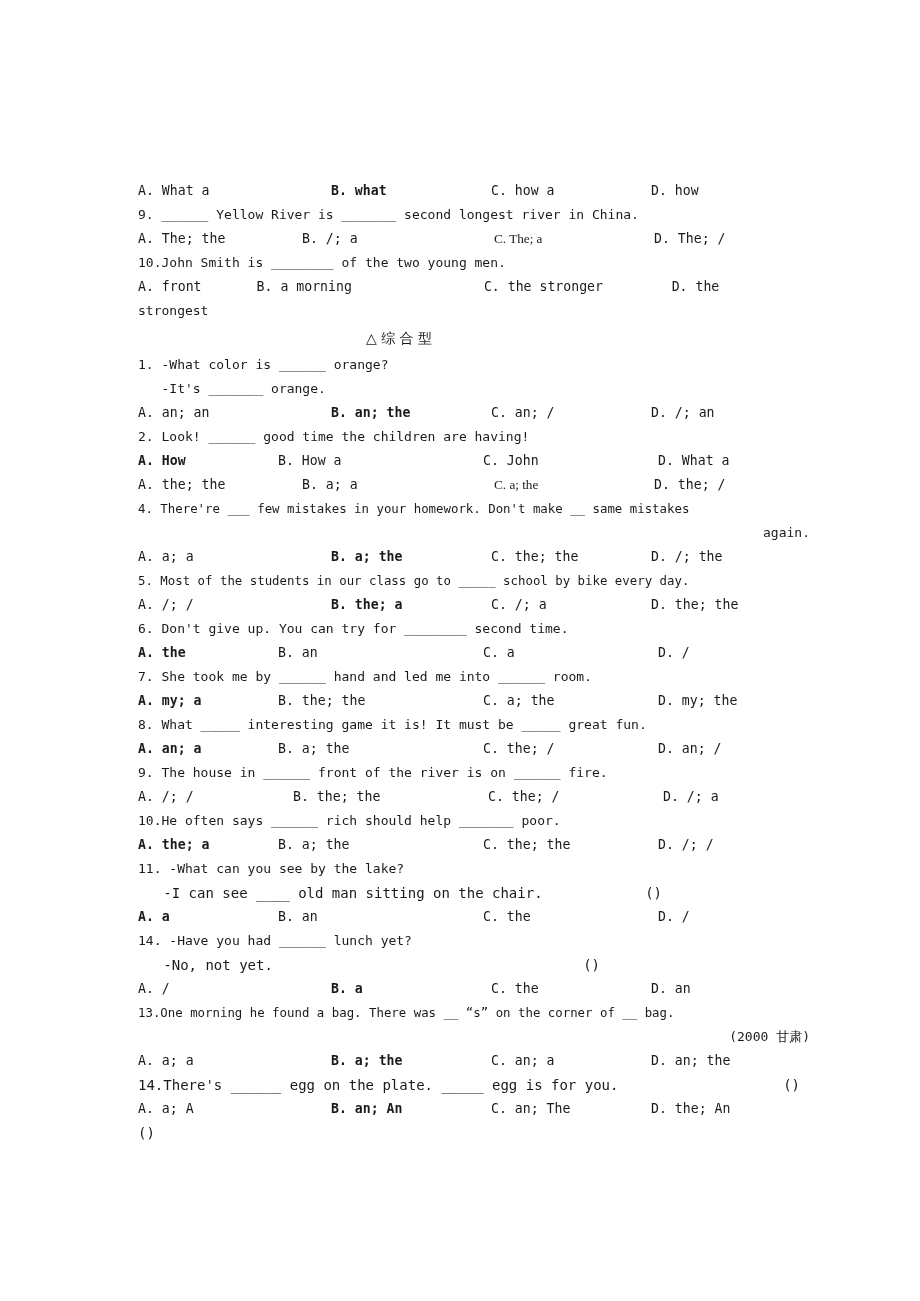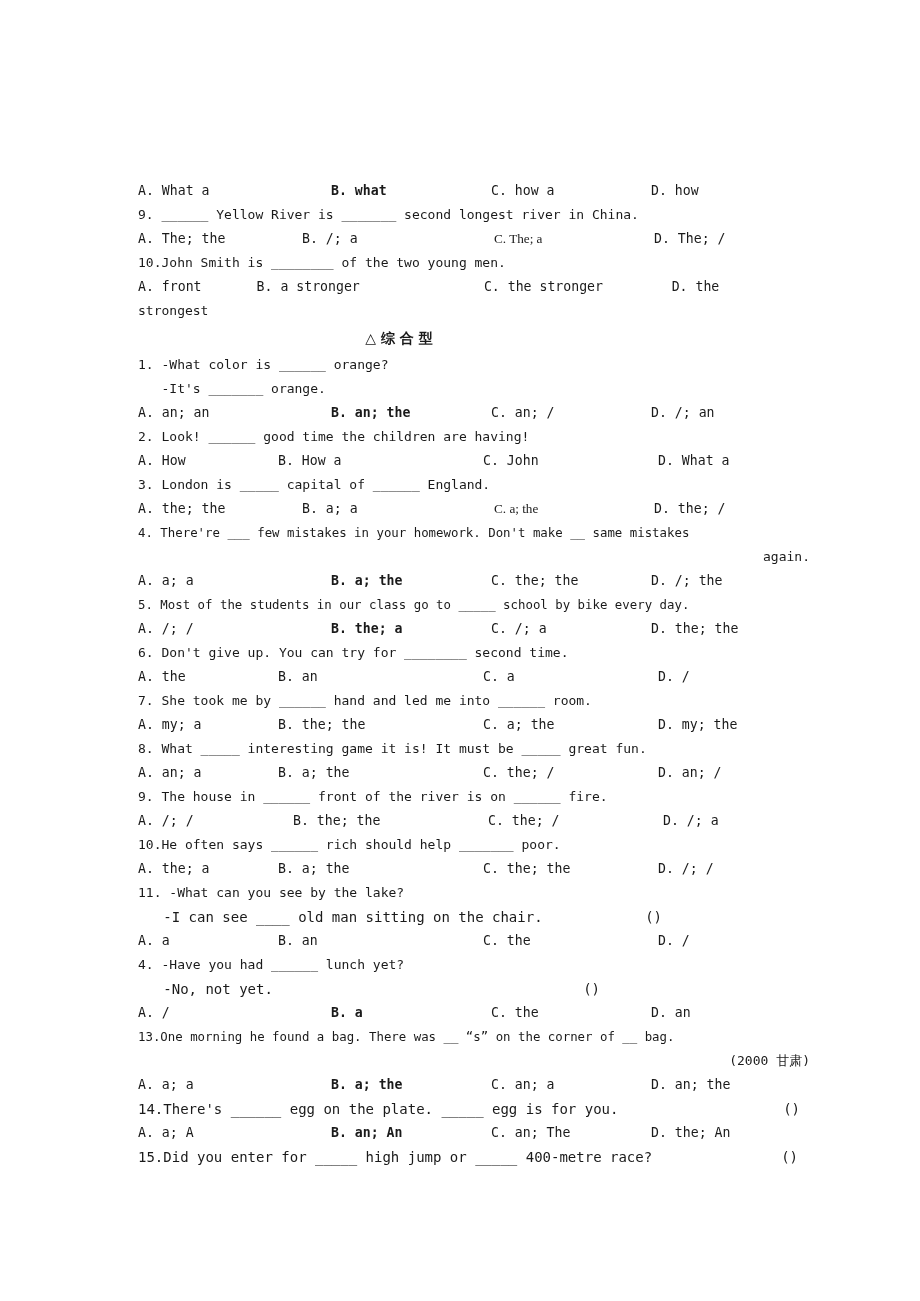--- a/index.html
+++ b/index.html
@@ -35,21 +35,21 @@
   .opts .o0 { width: 180px; }
   .opts .o1 { width: 185px; }
   .opts .o2 { width: 165px; }
   .opts .o3 { width: 140px; }
 
   
   .opts.w-a .o0 { width: 164px; }
   .opts.w-a .o1 { width: 192px; }
   .opts.w-a .o2 { width: 160px; font-family: Liberation Serif, serif; }
 
-  .opts.w-b .o0 { width: 140px; }
+  .opts.w-b .o0 { width: 140px; font-weight: bold; }
   .opts.w-b .o1 { width: 205px; }
   .opts.w-b .o2 { width: 175px; }
 
   .opts.w-c .o0 { width: 193px; }
   .opts.w-c .o1 { width: 160px; font-weight: bold; }
   .opts.w-c .o2 { width: 160px; }
 
   .opts.w-d .o0 { width: 120px; }
   .opts.w-d .o1 { width: 230px; }
   .opts.w-d .o2 { width: 190px; }
@@ -67,21 +67,20 @@
     padding-left: 26px;
     text-align: right;
   }
   .section-head {
     font-size: 14px;
     line-height: 30px;
     text-align: center;
     white-space: pre;
     font-family: "DejaVu Sans", "Liberation Sans", sans-serif;
     padding-right: 150px;
-    font-weight: bold;
   }
   .row-with-tail {
     display: flex;
     justify-content: space-between;
     font-size: 14px;
     line-height: 24px;
     white-space: pre;
   }
   .row-with-tail .tailbox {
     padding-right: 18px;
@@ -92,50 +91,49 @@
   .row-with-tail.t-d .tailbox { padding-right: 12px; }
 </style>
 </head>
 <body>
 
 <div class="page" id="page-root">
     <div class="opts w-c"><span class="o0">A. What a</span><span class="o1">B. what</span><span class="o2">C. how a</span><span class="o3">D. how</span></div>
     <div class="qline">9. ______ Yellow River is _______ second longest river in China.</div>
     <div class="opts w-a"><span class="o0">A. The; the</span><span class="o1">B. /; a</span><span class="o2">C. The; a</span><span class="o3">D. The; /</span></div>
     <div class="qline">10.John Smith is ________ of the two young men.</div>
-    <div class="opts w-d"><span class="o0">A. front</span><span class="o1">B. a stronger</span><span class="o2">C. the stronger</span><span class="o3">D. the</span></div>
+    <div class="opts w-d"><span class="o0">A. front</span><span class="o1">B. a morning</span><span class="o2">C. the stronger</span><span class="o3">D. the</span></div>
     <div class="qline">strongest</div>
     <div class="section-head">△ 综 合 型</div>
     <div class="qline">1. -What color is ______ orange?</div>
     <div class="qline">   -It's _______ orange.</div>
     <div class="opts w-c"><span class="o0">A. an; an</span><span class="o1">B. an; the</span><span class="o2">C. an; /</span><span class="o3">D. /; an</span></div>
     <div class="qline">2. Look! ______ good time the children are having!</div>
     <div class="opts w-b"><span class="o0">A. How</span><span class="o1">B. How a</span><span class="o2">C. John</span><span class="o3">D. What a</span></div>
-    <div class="qline">3. London is _____ capital of ______ England.</div>
     <div class="opts w-a"><span class="o0">A. the; the</span><span class="o1">B. a; a</span><span class="o2">C. a; the</span><span class="o3">D. the; /</span></div>
     <div class="qline"><span style="display: inline-block; transform: scaleX(0.952); transform-origin: left center;">4. There're ___ few mistakes in your homework. Don't make __ same mistakes</span></div>
     <div class="qline indent">again.</div>
     <div class="opts w-c"><span class="o0">A. a; a</span><span class="o1">B. a; the</span><span class="o2">C. the; the</span><span class="o3">D. /; the</span></div>
     <div class="qline"><span style="display: inline-block; transform: scaleX(0.952); transform-origin: left center;">5. Most of the students in our class go to _____ school by bike every day.</span></div>
     <div class="opts w-c"><span class="o0">A. /; /</span><span class="o1">B. the; a</span><span class="o2">C. /; a</span><span class="o3">D. the; the</span></div>
     <div class="qline">6. Don't give up. You can try for ________ second time.</div>
     <div class="opts w-b"><span class="o0">A. the</span><span class="o1">B. an</span><span class="o2">C. a</span><span class="o3">D. /</span></div>
     <div class="qline">7. She took me by ______ hand and led me into ______ room.</div>
     <div class="opts w-b"><span class="o0">A. my; a</span><span class="o1">B. the; the</span><span class="o2">C. a; the</span><span class="o3">D. my; the</span></div>
     <div class="qline">8. What _____ interesting game it is! It must be _____ great fun.</div>
     <div class="opts w-b"><span class="o0">A. an; a</span><span class="o1">B. a; the</span><span class="o2">C. the; /</span><span class="o3">D. an; /</span></div>
     <div class="qline">9. The house in ______ front of the river is on ______ fire.</div>
     <div class="opts w-e"><span class="o0">A. /; /</span><span class="o1">B. the; the</span><span class="o2">C. the; /</span><span class="o3">D. /; a</span></div>
     <div class="qline">10.He often says ______ rich should help _______ poor.</div>
     <div class="opts w-b"><span class="o0">A. the; a</span><span class="o1">B. a; the</span><span class="o2">C. the; the</span><span class="o3">D. /; /</span></div>
     <div class="qline">11. -What can you see by the lake?</div>
     <div class="row-with-tail t-a"><span>   -I can see ____ old man sitting on the chair.</span><span class="tailbox">()</span></div>
     <div class="opts w-b"><span class="o0">A. a</span><span class="o1">B. an</span><span class="o2">C. the</span><span class="o3">D. /</span></div>
-    <div class="qline">4. -Have you had ______ lunch yet?</div>
+    <div class="qline">14. -Have you had ______ lunch yet?</div>
     <div class="row-with-tail t-b"><span>   -No, not yet.</span><span class="tailbox">()</span></div>
     <div class="opts w-c"><span class="o0">A. /</span><span class="o1">B. a</span><span class="o2">C. the</span><span class="o3">D. an</span></div>
     <div class="qline"><span style="display: inline-block; transform: scaleX(0.952); transform-origin: left center;">13.One morning he found a bag. There was __ “s” on the corner of __ bag.</span></div>
     <div class="qline indent">(2000 甘肃)</div>
     <div class="opts w-c"><span class="o0">A. a; a</span><span class="o1">B. a; the</span><span class="o2">C. an; a</span><span class="o3">D. an; the</span></div>
     <div class="row-with-tail t-c"><span>14.There's ______ egg on the plate. _____ egg is for you.</span><span class="tailbox">()</span></div>
     <div class="opts w-c"><span class="o0">A. a; A</span><span class="o1">B. an; An</span><span class="o2">C. an; The</span><span class="o3">D. the; An</span></div>
-    <div class="row-with-tail t-d"><span>15.Did you enter for _____ high jump or _____ 400-metre race?</span><span class="tailbox">()</span></div>
+    <div class="row-with-tail t-d"><span class="tailbox">()</span></div>
   </div>
 
 </body></html>

